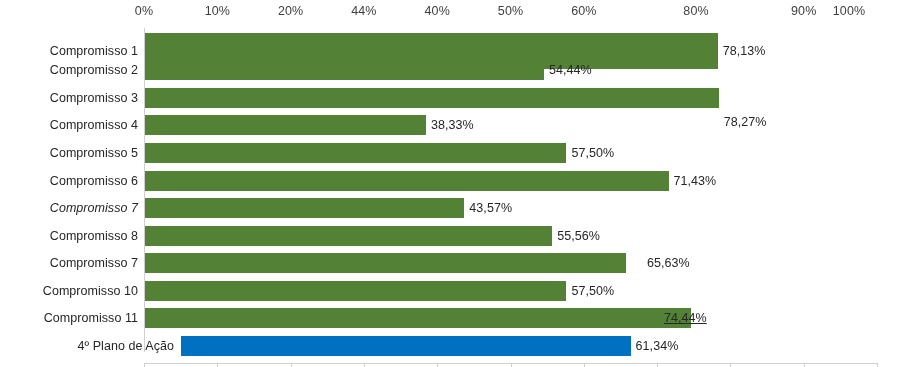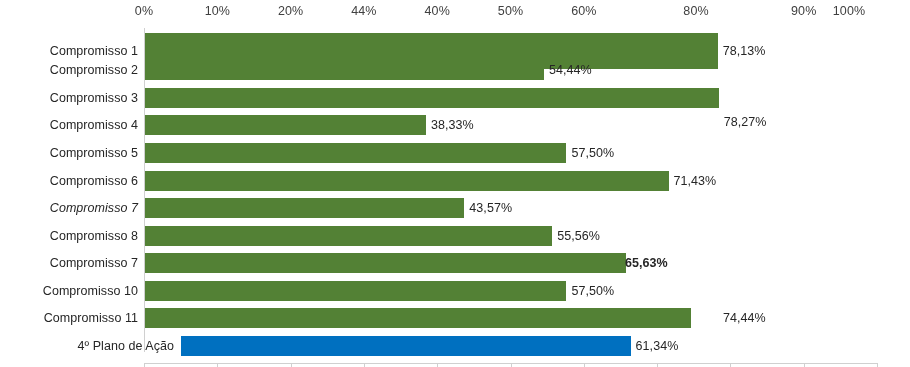--- a/index.html
+++ b/index.html
@@ -166,31 +166,31 @@
           <div class="bar-value" style="left: 469.368px;">43,57%</div>
         </div>
         <div class="bar-row" style="top: 201.625px; height: 20px;">
           <div class="cat-label" style="right: 772px;">Compromisso 8</div>
           <div class="bar" style="left: 145px; width: 407.255px; background: rgb(83, 129, 53);"></div>
           <div class="bar-value" style="left: 557.255px;">55,56%</div>
         </div>
         <div class="bar-row" style="top: 229.175px; height: 20px;">
           <div class="cat-label" style="right: 772px;">Compromisso 7</div>
           <div class="bar" style="left: 145px; width: 481.068px; background: rgb(83, 129, 53);"></div>
-          <div class="bar-value" style="left: 625px; font-weight: bold;">65,63%</div>
+          <div class="bar-value" style="left: 647px;">65,63%</div>
         </div>
         <div class="bar-row" style="top: 256.725px; height: 20px;">
           <div class="cat-label" style="right: 772px;">Compromisso 10</div>
           <div class="bar" style="left: 145px; width: 421.475px; background: rgb(83, 129, 53);"></div>
           <div class="bar-value" style="left: 571.475px;">57,50%</div>
         </div>
         <div class="bar-row" style="top: 284.275px; height: 20px;">
           <div class="cat-label" style="right: 772px;">Compromisso 11</div>
           <div class="bar" style="left: 145px; width: 545.645px; background: rgb(83, 129, 53);"></div>
-          <div class="bar-value" style="left: 723px;">74,44%</div>
+          <div class="bar-value" style="left: 664px; text-decoration: underline;">74,44%</div>
         </div>
         <div class="bar-row" style="top: 311.825px; height: 20px; margin-left: 36px;">
           <div class="cat-label" style="right: 772px;">4º Plano de Ação</div>
           <div class="bar" style="left: 145px; width: 449.622px; background: rgb(0, 112, 192);"></div>
           <div class="bar-value" style="left: 599.622px;">61,34%</div>
         </div>
       </div>
   </div>
 
 </div>

